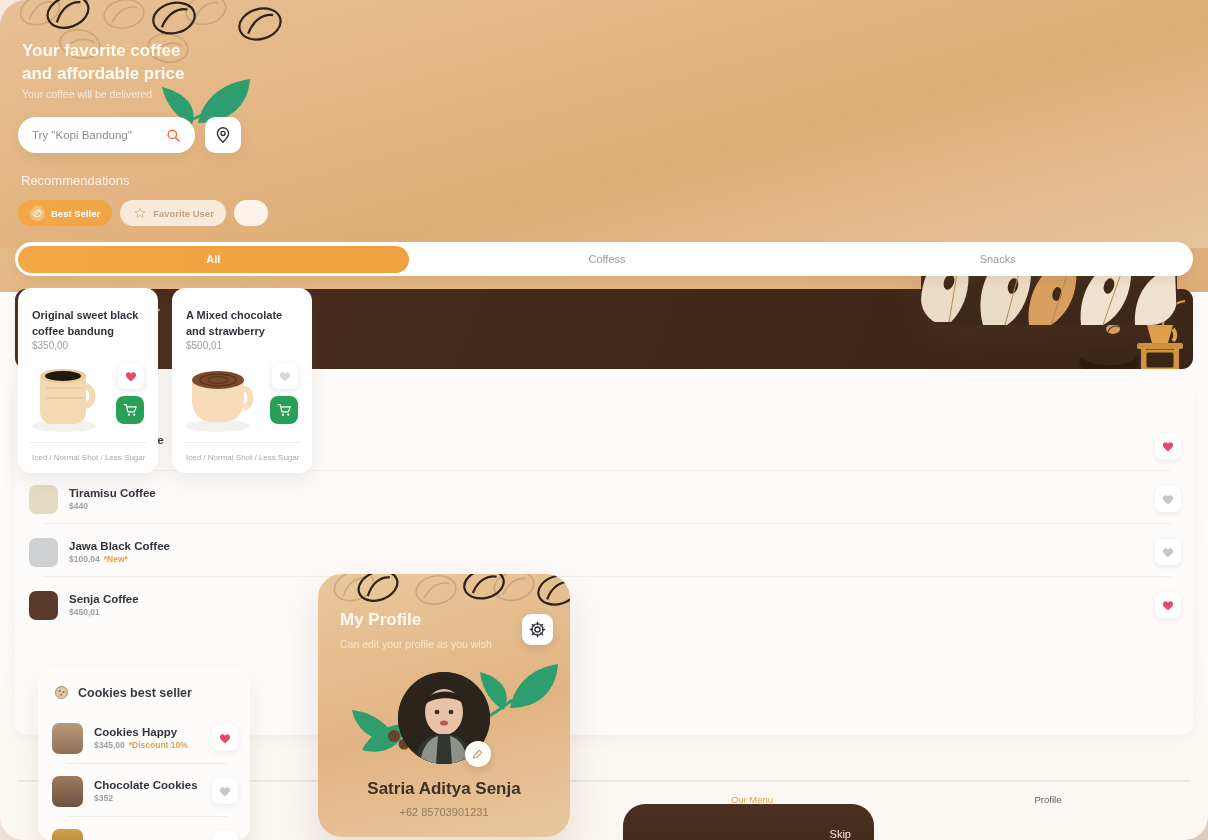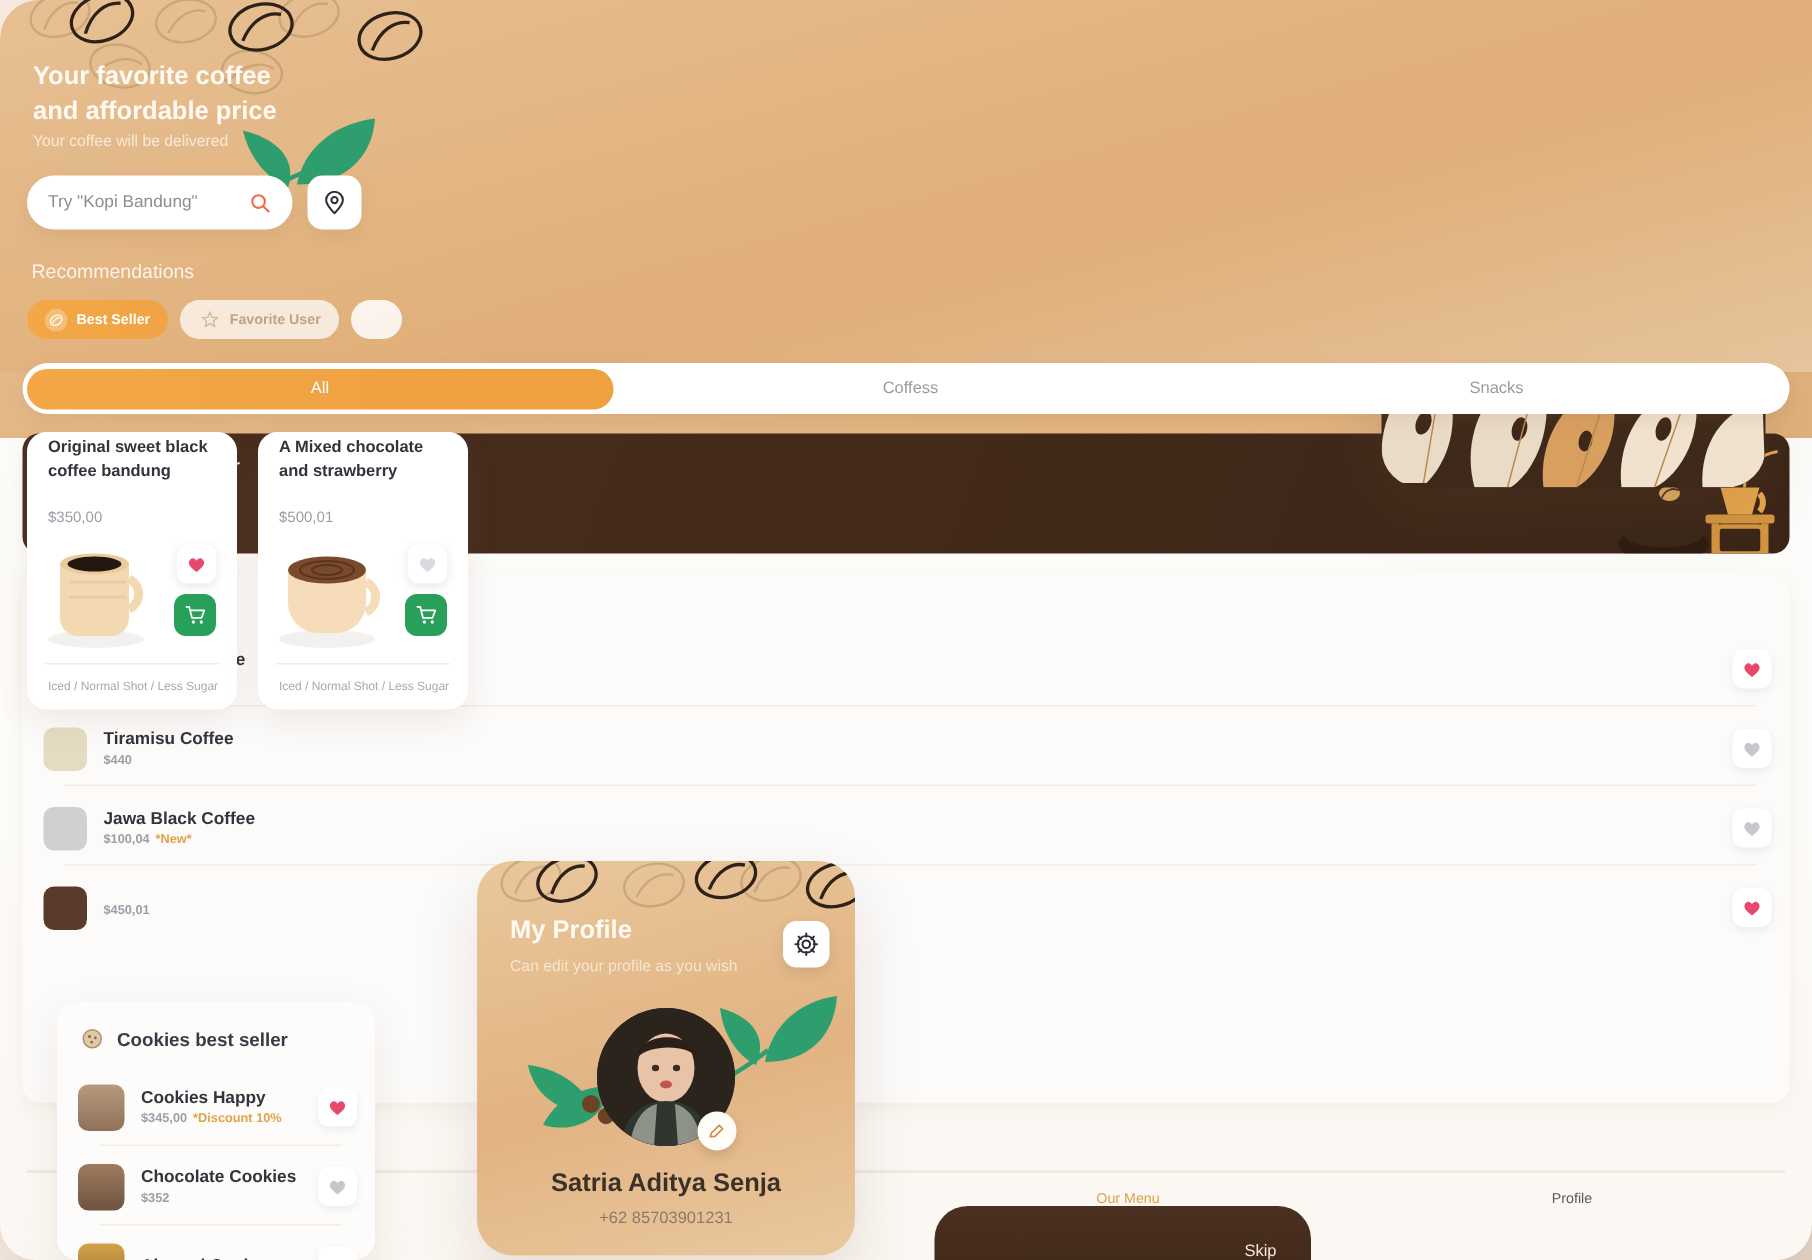--- a/index.html
+++ b/index.html
@@ -135,21 +135,21 @@
     box-shadow: 0 3px 8px rgba(0,0,0,.08);
   }
   .mm-seg {
     position: absolute; left: 15px; right: 15px; top: 110px; height: 34px;
     background: #fff; border-radius: 18px; display: flex; align-items: center;
     box-shadow: 0 4px 10px rgba(150,110,70,.12); z-index: 3;
   }
   .mm-seg > div { flex: 1; text-align: center; font-size: 11px; color: #9b9b9b; }
   .mm-seg > div.on {
     background: linear-gradient(90deg,#f3a746,#efa040); color: #fff; height: 27px; line-height: 27px;
-    margin: 0 3px; border-radius: 14px; font-weight: normal;
+    margin: 0 3px; border-radius: 14px; font-weight: bold;
   }
   .promo {
     position: absolute; left: 15px; right: 15px; top: 157px; height: 80px;
     background: linear-gradient(110deg,#4a2e1e,#3b2517); border-radius: 11px; overflow: hidden;
   }
   .promo-t { position: absolute; left: 16px; top: 14px; font-size: 11px; font-weight: bold; color: #f6e9d9; line-height: 1.5; width: 130px; }
   .promo-btn {
     position: absolute; left: 16px; top: 50px; width: 84px; height: 22px;
     background: rgba(255,255,255,.17); border-radius: 12px; color: #fff;
     font-size: 10px; font-weight: bold; display: flex; align-items: center; justify-content: center;
@@ -234,21 +234,21 @@
   .chip.blank { background: rgba(255,255,255,.85); width: 34px; padding: 0; }
   .chip-ic { width: 15px; height: 15px; border-radius: 50%; display: flex; align-items: center; justify-content: center; }
   .chip.on .chip-ic { background: rgba(255,255,255,.28); }
   .bs-head { position: absolute; left: 22px; top: 255px; font-size: 14px; color: #3a3a44; }
   .bs-see { position: absolute; left: 209px; top: 258px; font-size: 11px; font-weight: bold; color: #3a3a44; }
   .pcards { position: absolute; left: 18px; top: 288px; display: flex; gap: 14px; }
   .pcard {
     width: 140px; height: 185px; background: #fff; border-radius: 13px;
     box-shadow: 0 8px 20px rgba(140,110,80,.12); position: relative; flex: none;
   }
-  .pc-title { position: absolute; left: 14px; right: 12px; top: 3px; font-size: 11px; font-weight: bold; line-height: 1.45; color: #33333d; }
+  .pc-title { position: absolute; left: 14px; right: 12px; top: 20px; font-size: 11px; font-weight: bold; line-height: 1.45; color: #33333d; }
   .pc-price { position: absolute; left: 14px; top: 52px; font-size: 10px; color: #9d9da6; }
   .pc-fav {
     position: absolute; right: 14px; top: 75px; width: 26px; height: 26px; border-radius: 7px; background: #fff;
     box-shadow: 0 2px 7px rgba(0,0,0,.1); display: flex; align-items: center; justify-content: center;
     font-size: 11px; color: #e8486b;
   }
   .pc-cart {
     position: absolute; right: 14px; top: 108px; width: 28px; height: 28px; border-radius: 8px;
     background: #28a05a; display: flex; align-items: center; justify-content: center; color: #fff; font-size: 12px;
   }
@@ -602,20 +602,21 @@
             <svg width="12" height="11" viewBox="0 0 20 18">
                 <path d="M10 17 C2 11 0 7 2.6 3.6 C5 .6 8.6 1.6 10 4.6 C11.4 1.6 15 .6 17.4 3.6 C20 7 18 11 10 17Z" fill="#c6c6cc"></path>
               </svg>
           </div>
         </div>
         <div class="rsep" style="top:194px"></div>
 
         <div class="row" style="top:201px">
           <div class="thumb" style="background:#5a3b2b"></div>
           <div class="rtxt">
+            <div class="rname">Senja Coffee</div>
             <div class="rprice"><span>$450,01</span></div>
           </div>
           <div class="hbtn on">
             <svg width="12" height="11" viewBox="0 0 20 18">
                 <path d="M10 17 C2 11 0 7 2.6 3.6 C5 .6 8.6 1.6 10 4.6 C11.4 1.6 15 .6 17.4 3.6 C20 7 18 11 10 17Z" fill="#e8486b"></path>
               </svg>
           </div>
         </div>
       </div>
 

